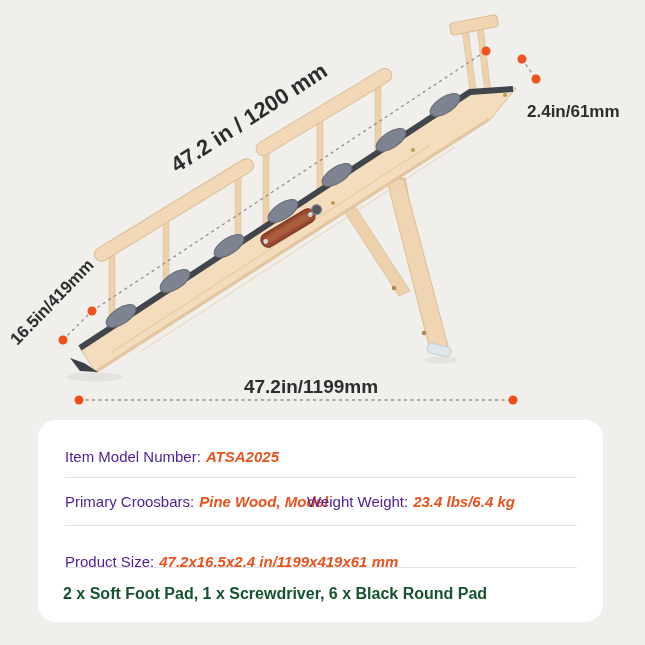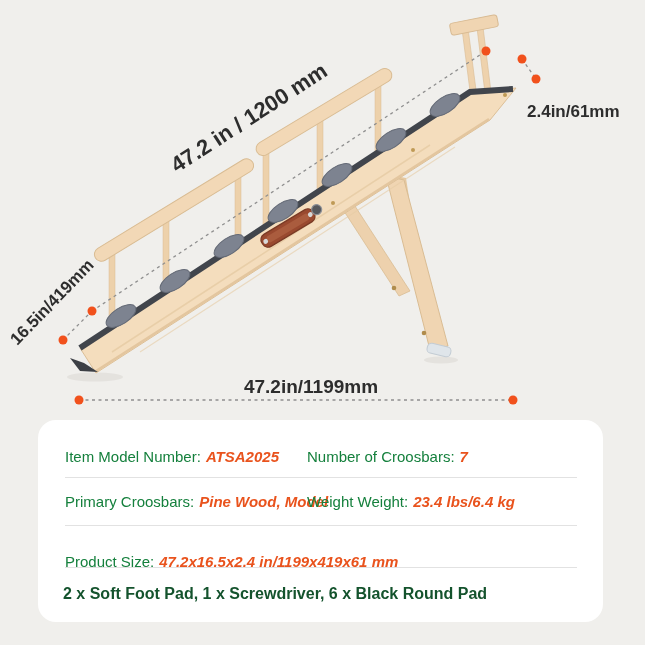--- a/index.html
+++ b/index.html
@@ -13,21 +13,21 @@
   .dim-wid{font-size:17px;}
   .dim-hgt{font-size:17px;}
   .dim-base{font-size:19px;}
 
   
   .spec-card{position:absolute;left:38px;top:420px;width:565px;height:202px;
              background:#ffffff;border-radius:18px;}
   .spec-row{position:absolute;left:0;width:565px;height:30px;line-height:30px;font-size:15px;color:#3a3a3a;}
   .cell-left{position:absolute;left:27px;white-space:nowrap;}
   .cell-right{position:absolute;left:269px;white-space:nowrap;}
-  .spec-label{color:#15803d;font-weight:400;}
+  .spec-label{color:#4c1d95;font-weight:400;}
   .spec-value{color:#e9531d;font-weight:bold;margin-left:5px;font-style:italic;}
   .divider{position:absolute;left:27px;width:512px;height:1px;background:#e2e2e2;}
   .row1{top:22px;} .div1{top:57px;}
   .row2{top:67px;} .div2{top:105px;}
   .row3{top:127px;text-align:center;} .div3{top:147px;}
   .row4{top:158px;height:32px;line-height:32px;}
   .package-line{position:absolute;left:25px;font-size:16px;font-weight:bold;color:#14532d;white-space:nowrap;}
 </style>
 </head>
 <body>
@@ -130,23 +130,20 @@
       <text class="dim-label dim-base" x="311" y="393" text-anchor="middle">47.2in/1199mm</text>
     </g>
   </svg>
 
   <div class="spec-card">
 
     <div class="spec-row row1">
       <span class="cell-left">
         <span class="spec-label">Item Model Number:</span><span class="spec-value">ATSA2025</span>
       </span>
-      <span class="cell-right">
-        <span class="spec-label">Number of Croosbars:</span><span class="spec-value">7</span>
-      </span>
     </div>
     <div class="divider div1"></div>
 
     <div class="spec-row row2">
       <span class="cell-left">
         <span class="spec-label">Primary Croosbars:</span><span class="spec-value">Pine Wood, Model</span>
       </span>
       <span class="cell-right">
         <span class="spec-label">Weight Weight:</span><span class="spec-value">23.4 lbs/6.4 kg</span>
       </span>

